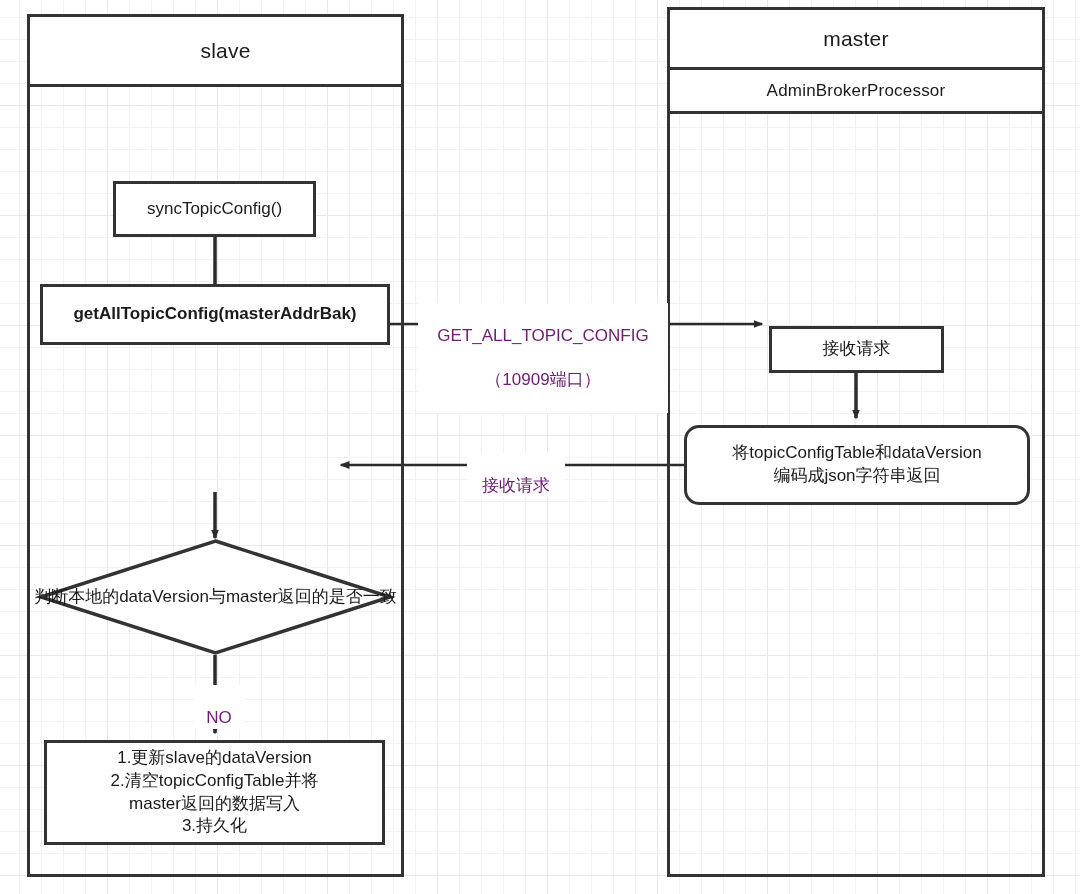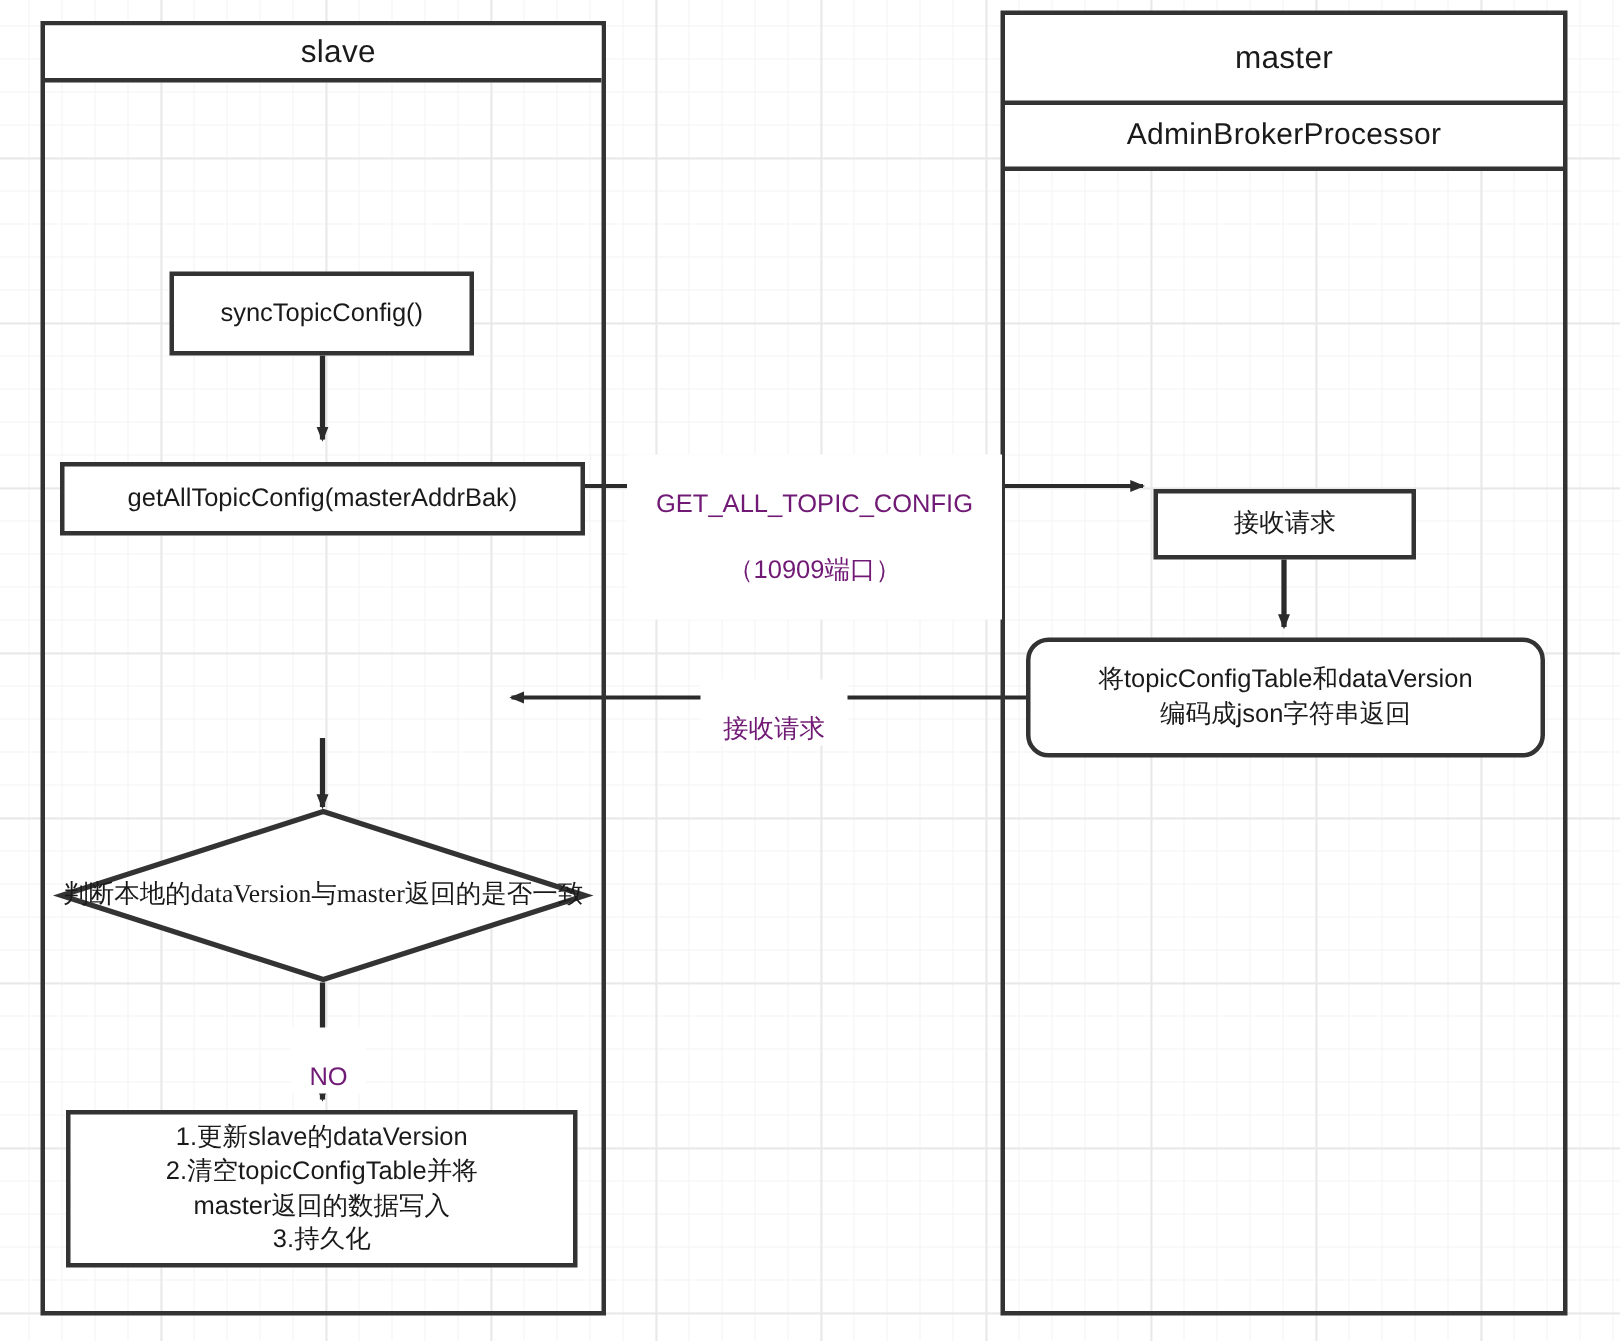--- a/index.html
+++ b/index.html
@@ -49,42 +49,41 @@
     align-items: center;
     justify-content: center;
     color: #1a1a1a;
     background: #ffffff;
   }
   .lane-title {
     font-size: 21px;
     letter-spacing: 0.2px;
   }
   .lane-sub {
-    font-size: 20px;
+    font-size: 17px;
     letter-spacing: 0.2px;
   }
 
   .node {
     position: absolute;
     box-sizing: border-box;
     border: 3px solid #333333;
     background: #ffffff;
     display: flex;
     align-items: center;
     justify-content: center;
     text-align: center;
     color: #1a1a1a;
     font-size: 17px;
     line-height: 1.35;
     padding: 2px 6px;
   }
 
   .diamond-wrap {
     position: absolute;
-    font-family: Liberation Serif, serif;
   }
   .diamond-wrap svg {
     position: absolute;
     left: 0;
     top: 0;
     overflow: visible;
   }
   .diamond-label {
     position: absolute;
     left: 50%;
@@ -138,39 +137,39 @@
     <line x1="856" y1="348" x2="856" y2="418" stroke="#2b2b2b" stroke-width="3.5" marker-end="url(#arrow)"></line>
 
     <line x1="684" y1="465" x2="341" y2="465" stroke="#2b2b2b" stroke-width="2.6" marker-end="url(#arrow)"></line>
 
     <line x1="215" y1="492" x2="215" y2="538" stroke="#2b2b2b" stroke-width="3.5" marker-end="url(#arrow)"></line>
 
     <line x1="215" y1="655" x2="215" y2="733" stroke="#2b2b2b" stroke-width="3.5" marker-end="url(#arrow)"></line>
   </svg>
 
   <div class="lane" style="left:27px; top:14px; width:377px; height:863px;">
-    <div class="lane-head" style="top:0; height:38px;padding-left:20px;">
+    <div class="lane-head" style="top:0; height:70px;padding-left:20px;">
       <span class="lane-title">slave</span>
     </div>
   </div>
 
   <div class="lane" style="left:667px; top:7px; width:378px; height:870px;">
     <div class="lane-head" style="top:0; height:60px;text-align:center;">
       <span class="lane-title">master</span>
     </div>
     <div class="lane-head" style="top:60px; height:44px;">
       <span class="lane-sub">AdminBrokerProcessor</span>
     </div>
   </div>
 
   <div class="node" style="left:113px; top:181px; width:203px; height:56px;">
     <span>syncTopicConfig()</span>
   </div>
 
-  <div class="node" style="left:40px; top:308px; width:350px; height:49px;">
+  <div class="node" style="left:40px; top:284px; width:350px; height:61px;font-weight:bold;">
     <span>getAllTopicConfig(masterAddrBak)</span>
   </div>
 
 
   <div class="diamond-wrap" style="left:38px; top:538px; width:355px; height:118px;">
     <svg width="355" height="118" viewBox="0 0 355 118" xmlns="http://www.w3.org/2000/svg">
       <polygon points="177.5,3 352,59 177.5,115 3,59" fill="#ffffff" stroke="#333333" stroke-width="3.5"></polygon>
     </svg>
     <div class="diamond-label">判断本地的dataVersion与master返回的是否一致</div>
   </div>

